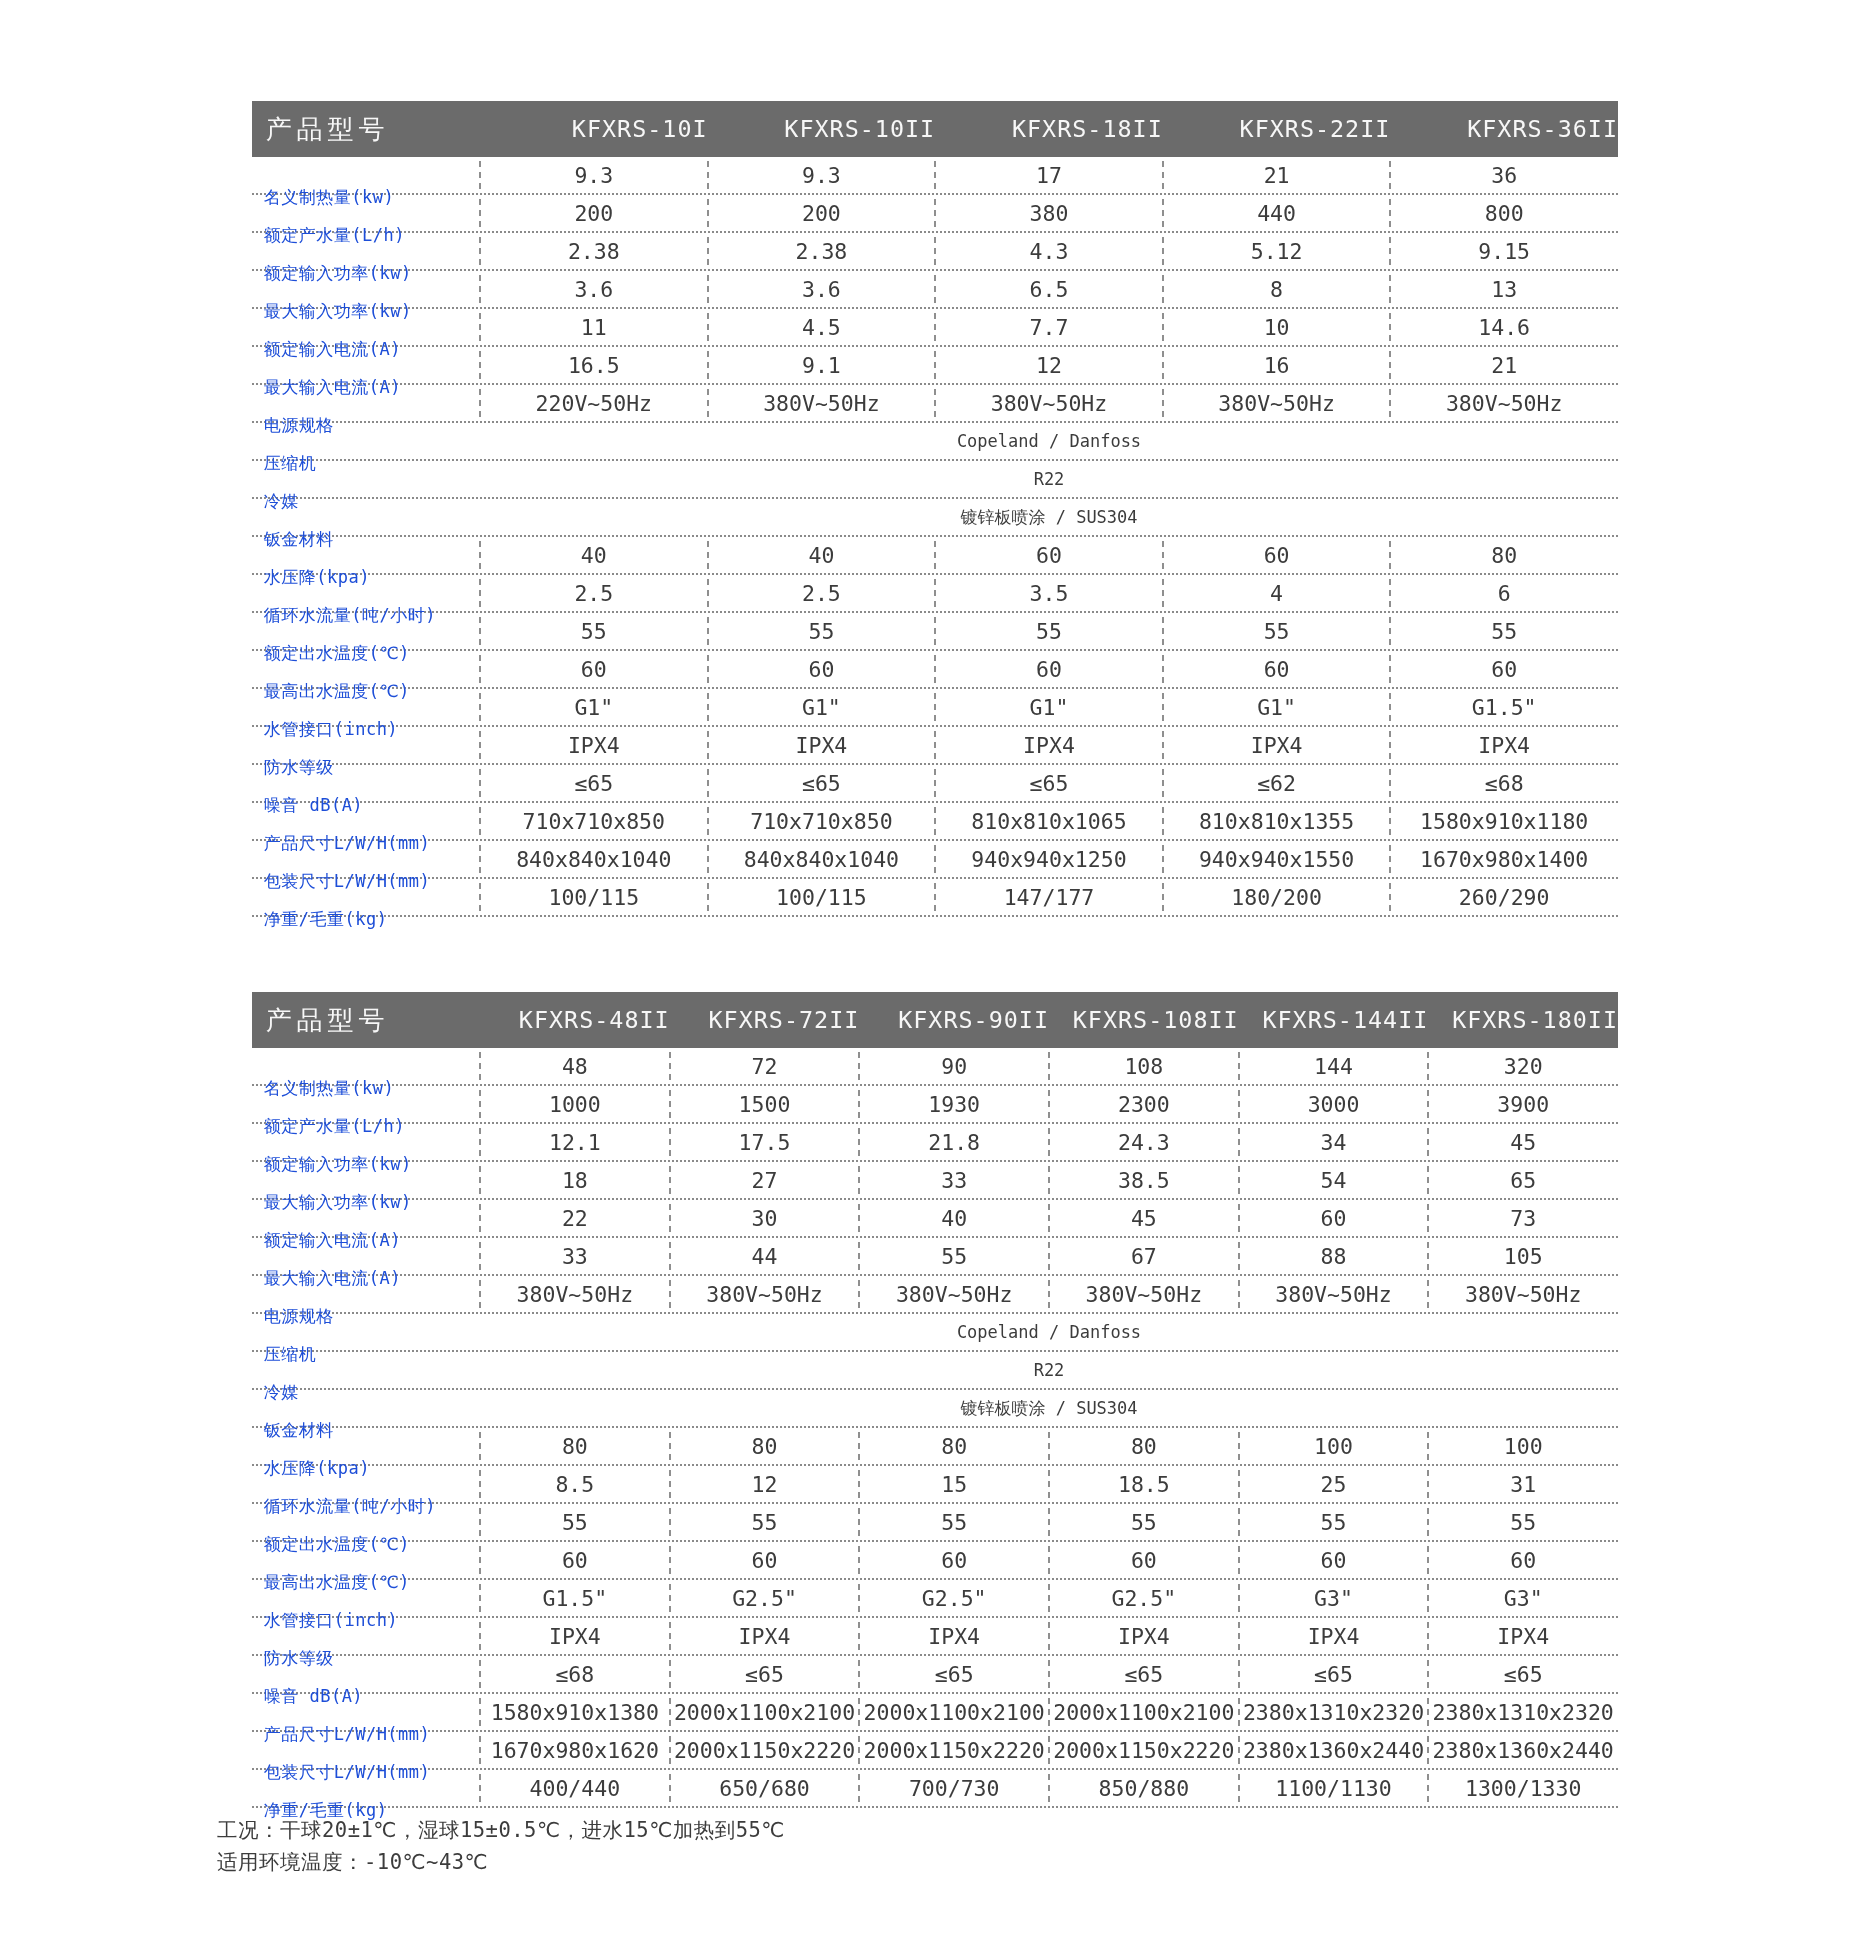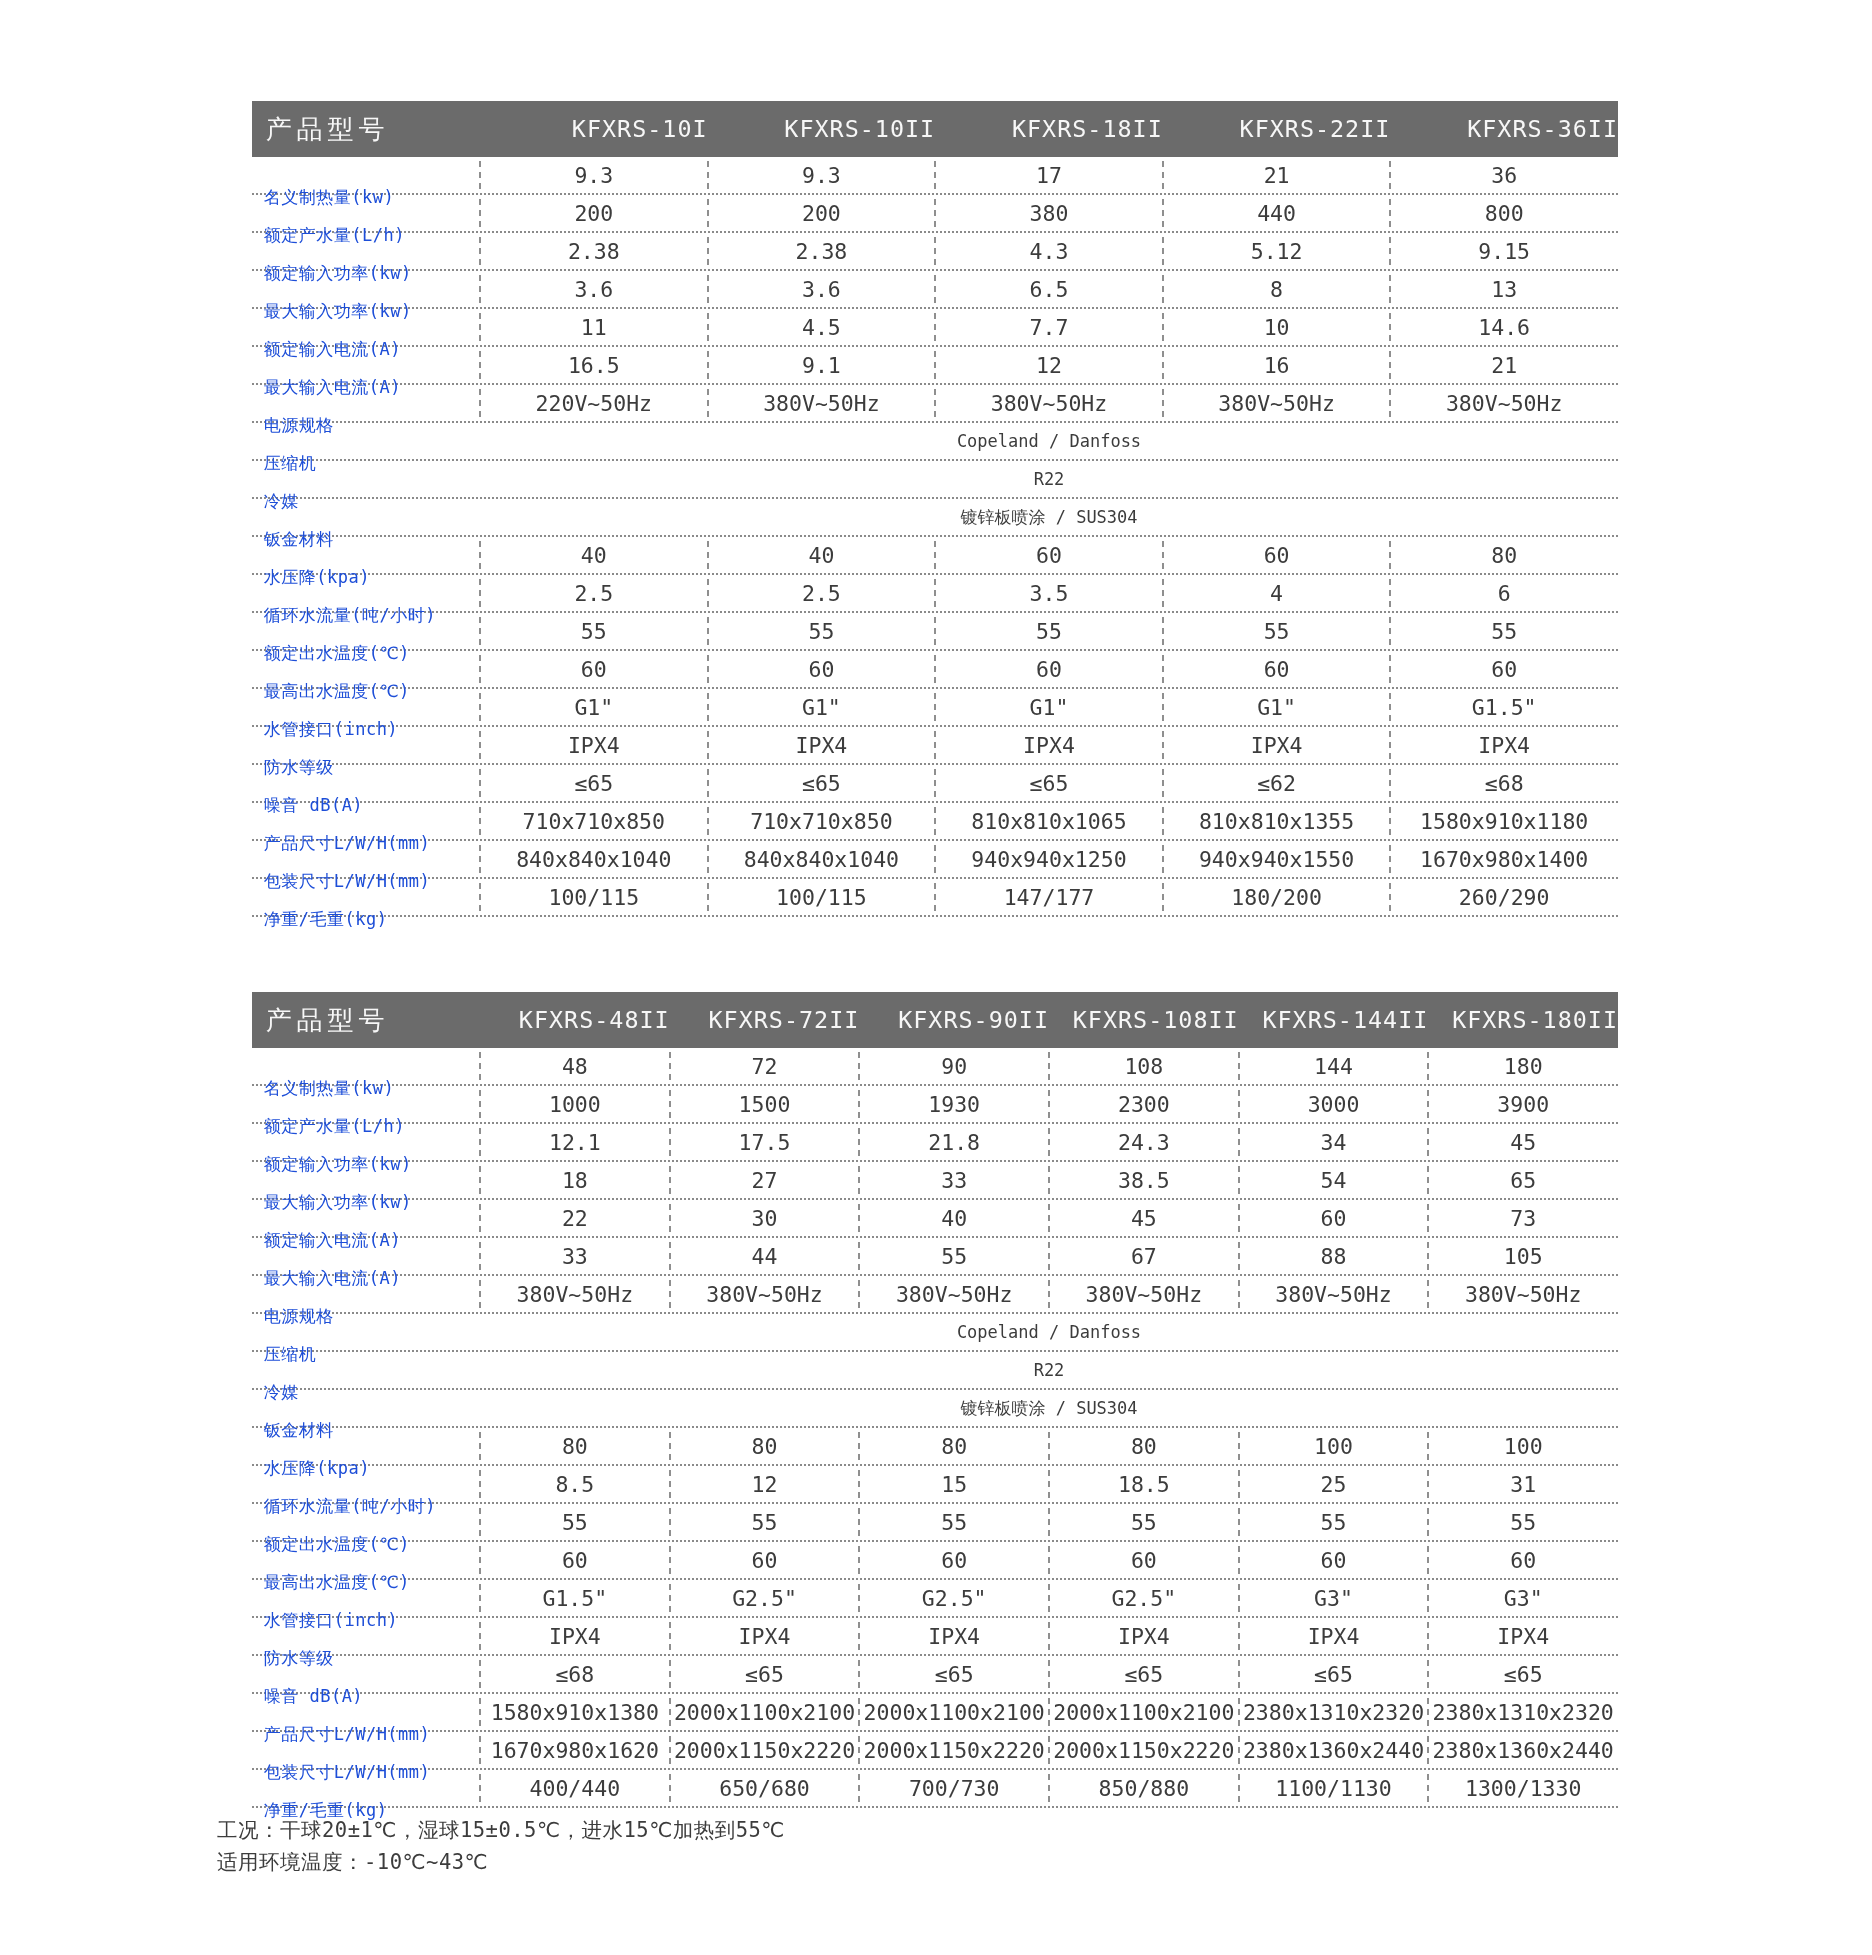--- a/index.html
+++ b/index.html
@@ -245,21 +245,21 @@
         <div class="model-cell">KFXRS-180II</div>
       </div>
     <div class="tbody">
         <div class="row">
           <div class="label-cell">名义制热量(kw)</div>
           <div class="value-cell">48</div>
           <div class="value-cell">72</div>
           <div class="value-cell">90</div>
           <div class="value-cell">108</div>
           <div class="value-cell">144</div>
-          <div class="value-cell">180</div>
+          <div class="value-cell">320</div>
         </div>
         <div class="row">
           <div class="label-cell">额定产水量(L/h)</div>
           <div class="value-cell">1000</div>
           <div class="value-cell">1500</div>
           <div class="value-cell">1930</div>
           <div class="value-cell">2300</div>
           <div class="value-cell">3000</div>
           <div class="value-cell">3900</div>
         </div>

